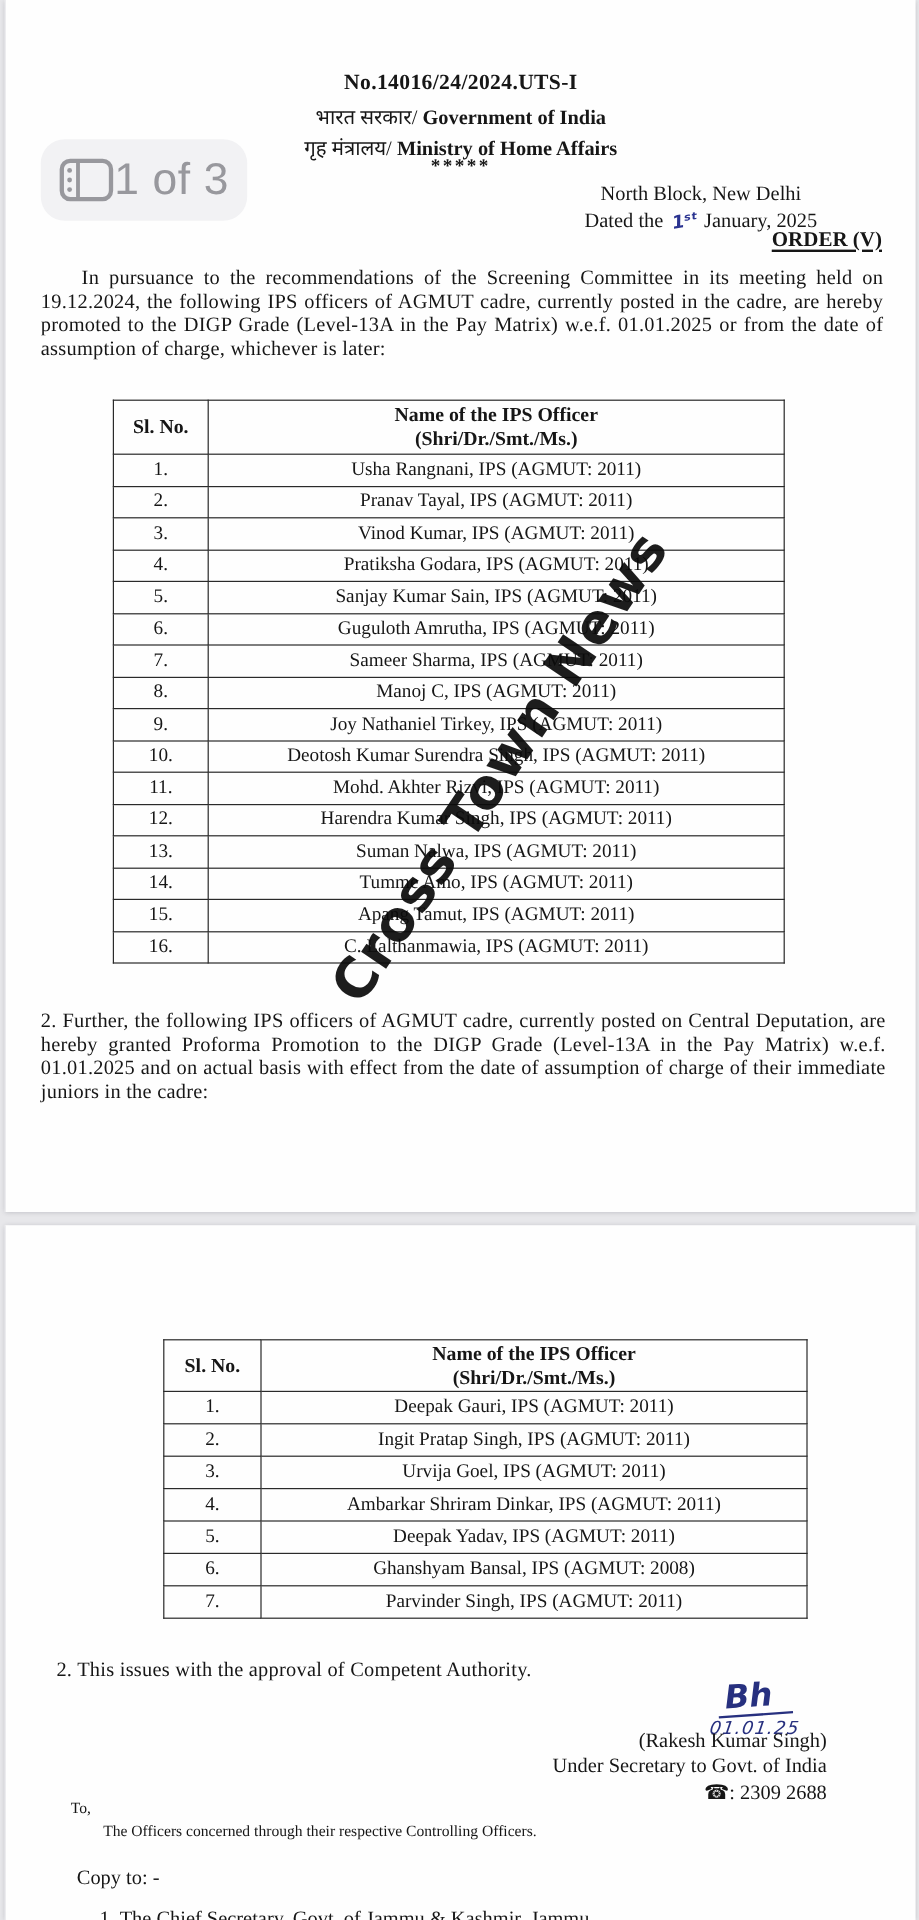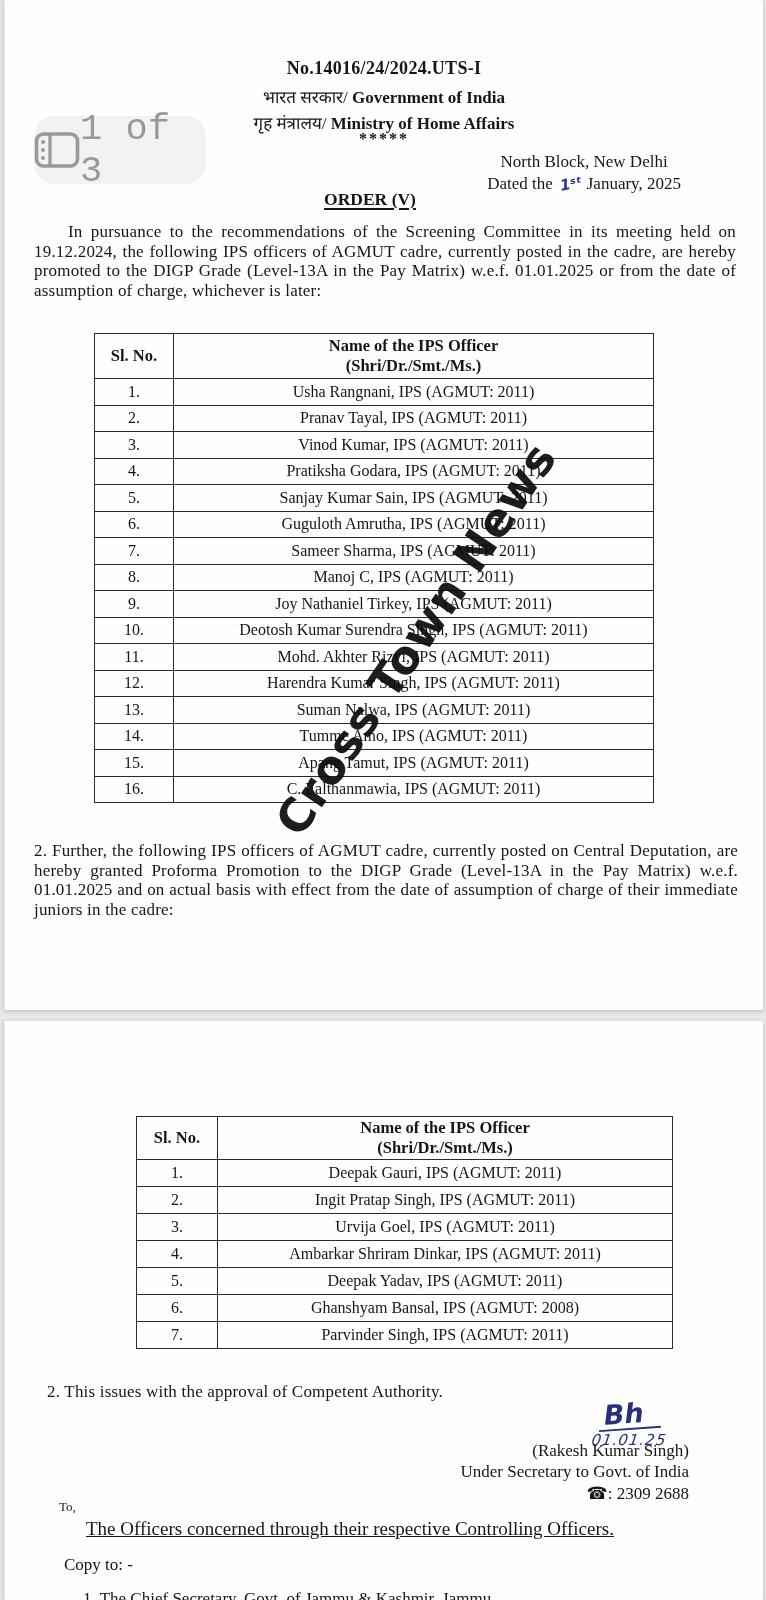--- a/index.html
+++ b/index.html
@@ -25,21 +25,21 @@
   .l-govt{top:85px; font-size:17px;}
   .l-min{top:111px; font-size:17px;}
   .l-stars{top:130px; font-size:16px; letter-spacing:2px;}
 
   .addr{top:151px; right:82px; text-align:center; font-size:17px; line-height:22px;}
   .hand-date{
     display:inline-block; font-family:"DejaVu Sans",sans-serif; font-style:italic;
     font-weight:600; color:#2a3390; font-size:15px; transform:rotate(-10deg);
     margin:0 5px 0 7px;
   }
-  .order-title{top:189px; left:0; width:730px; text-align:center; font-size:17.5px;
+  .order-title{top:189px; left:0; width:730px; text-align:right; font-size:17.5px;
     font-weight:700; }
   .order-title span{text-decoration:underline; text-underline-offset:3px; text-decoration-thickness:2px;}
 
   .para{ text-align:justify; font-size:17px; line-height:19.5px; letter-spacing:.2px;}
   .para1{top:222px; left:29px; width:702px; text-indent:34px;}
   .para2{top:841px; left:29px; width:704px;}
   .para3{top:361px; left:42px; width:620px; text-align:left;}
 
   table.otable{border-collapse:collapse; table-layout:fixed; background:transparent;}
   table.otable th, table.otable td{
@@ -52,21 +52,21 @@
   .t1 td{height:25.5px;}
   .t1 .c-sl{width:70px;}
   .t2{top:95px; left:131px; width:537px;}
   .t2 th{height:42px;}
   .t2 td{height:26px;}
   .t2 .c-sl{width:72px;}
 
   .badge{
     top:116px; left:34px; width:172px; height:68px; border-radius:20px;
     background:#f2f2f4; display:flex; align-items:center; justify-content:center;
-    gap:0; color:#98989d; font-family:Liberation Mono, monospace;
+    gap:0; color:#98989d; font-family:Liberation Sans, sans-serif;
   }
   .badge .label{font-size:37px; font-weight:500; letter-spacing:.5px;}
   .badge svg{display:block;}
 
   .watermark{
     top:612px; left:146px; width:540px; text-align:center;
     font-family:"DejaVu Sans",sans-serif; font-weight:800; font-size:46px;
     letter-spacing:1px; color:#0b0b0b; opacity:.92; white-space:nowrap;
     transform:rotate(-56deg); transform-origin:center; pointer-events:none;
   }
@@ -78,21 +78,21 @@
     line-height:26px; border-bottom:2.5px solid #27307f; padding:0 16px 1px 6px;
     transform:rotate(-4deg);
   }
   .sig-date{font-style:italic; font-size:15px; letter-spacing:1px; margin-top:1px;
     transform:skewX(-8deg);}
 
   .sign-name{top:420px; right:74px; text-align:right; font-size:17px;}
   .sign-title{top:441px; right:74px; text-align:center; font-size:17px;}
   .phone-line{top:462px; right:74px; text-align:right; font-size:17px;}
   .to-label{top:478px; left:54px; font-size:13px;}
-  .to-line{top:497px; left:81px; font-size:19px;text-decoration:underline;}
+  .to-line{top:497px; left:81px; font-size:13px;}
   .copy-label{top:534px; left:59px; font-size:17px;}
   .copy-item{top:568px; left:78px; font-size:17px;}
 </style>
 </head>
 <body>
 
 <div class="stage">
 
   <div class="page page1">
 

